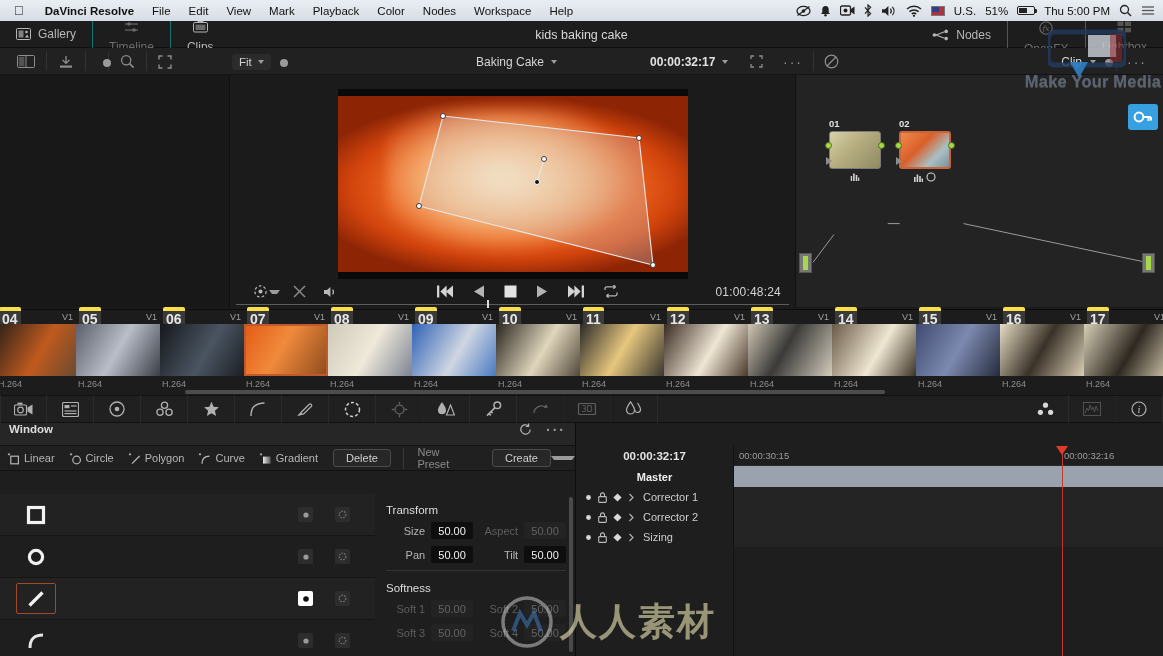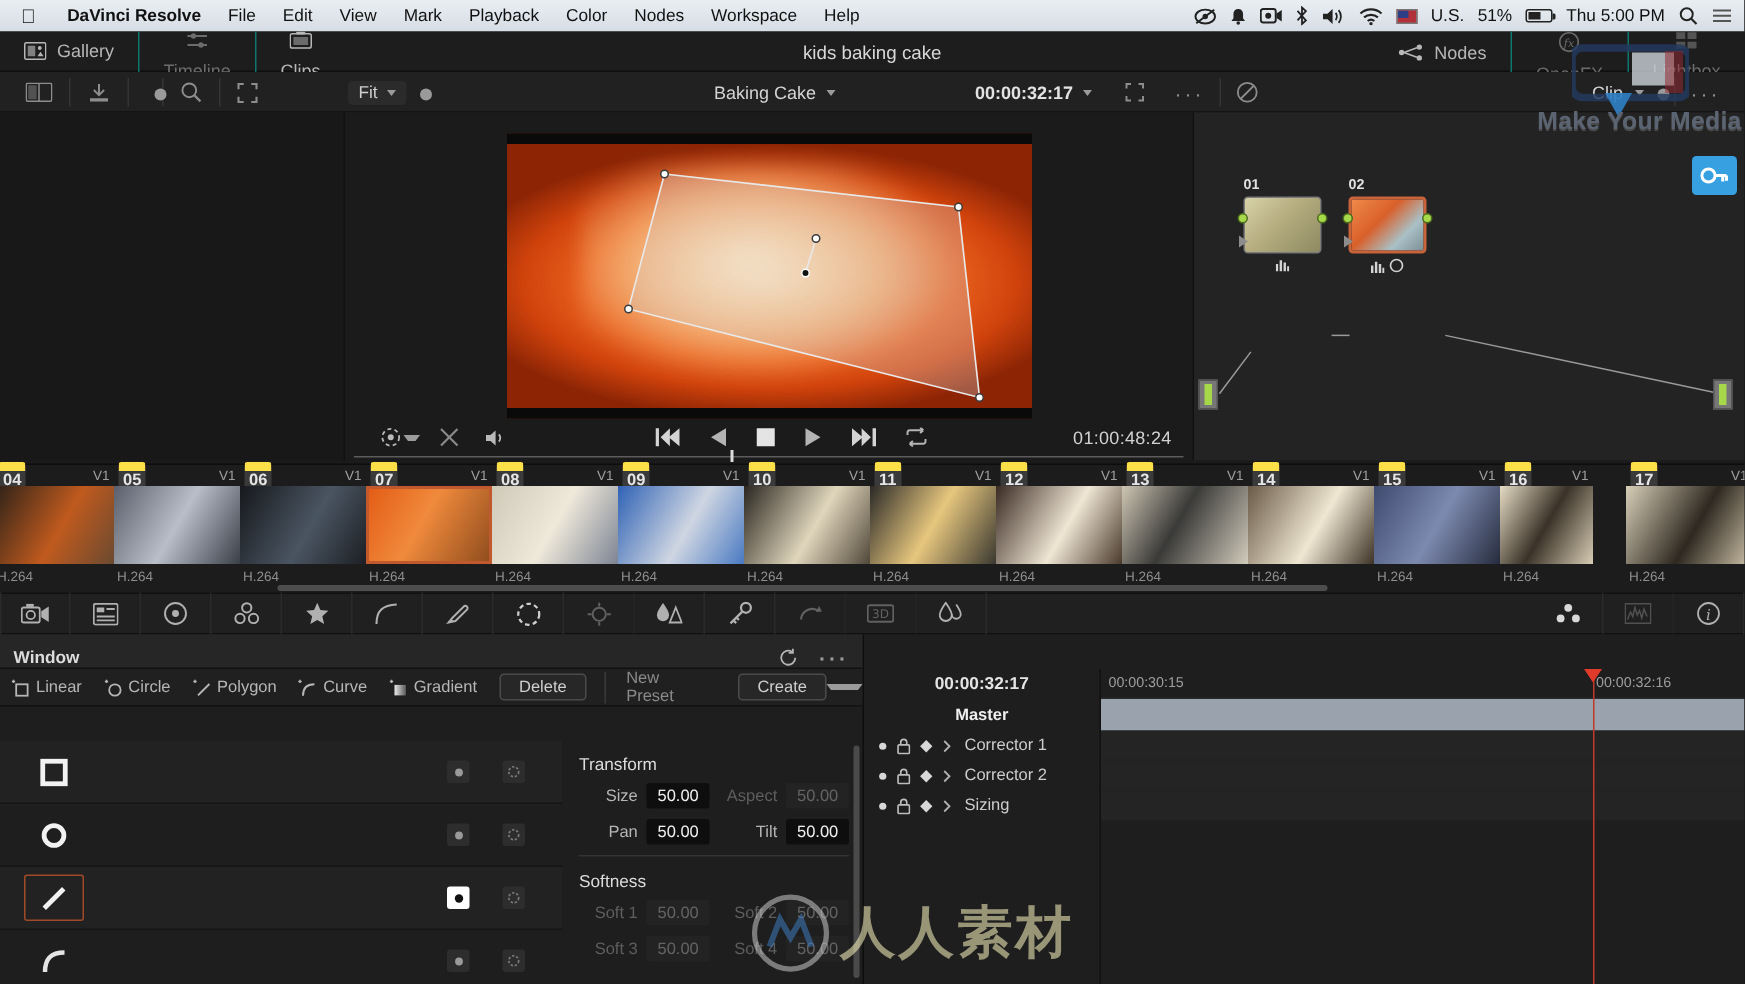--- a/index.html
+++ b/index.html
@@ -115,35 +115,35 @@
   .wmlogo{ position:absolute; left:1048px; top:22px; width:78px; height:62px; pointer-events:none; opacity:.92; }
   .wmbadge{
     position:absolute; left:1128px; top:104px; width:30px;height:26px;background:#36a0e0;border-radius:3px;
     display:flex;align-items:center;justify-content:center;
   }
 
   
   .filmstrip{ position:absolute; left:0; top:309px; width:1163px; height:86px; background:#1c1c1c; border-top:1px solid #0d0d0d; }
   .clip{ position:absolute; top:0; height:86px; }
   .cliphead{ height:14px; display:flex; align-items:center; justify-content:space-between; padding:0 3px; font-size:9px; color:#a0a0a0; }
-  .cnum{ background:#3a3a3a; border-radius:2px; padding:0 3px; color:#e6e6e6; font-weight:bold; font-size:11px; border-top:6px solid #fde047; }
+  .cnum{ background:#3a3a3a; border-radius:2px; padding:0 3px; color:#e6e6e6; font-weight:bold; font-size:14px; border-top:4px solid #fde047; }
   .cthumb{ height:52px; overflow:hidden; position:relative; }
   .cthumb.sel{ outline:2px solid #c05a2e; outline-offset:-2px; }
   .cfmt{ font-size:9px; color:#8e8e8e; padding:3px 0 0 2px; }
   .stripbar{ position:absolute; left:185px; top:80px; width:700px; height:4px; background:#4d4d4d; border-radius:2px; }
 
   
   .toolrow{ position:absolute; left:0; top:395px; width:1163px; height:28px; background:#202020; border-top:1px solid #101010; border-bottom:1px solid #101010; display:flex; align-items:center; }
   .tool{ width:47px; height:28px; display:flex; align-items:center; justify-content:center; border-right:1px solid #2a2a2a; }
   .tool:first-child{ border-left:1px solid #2a2a2a; }
   .tool.dim{ opacity:.45; }
 
   
   .winpanel{ position:absolute; left:0; top:423px; width:576px; height:233px; background:#1e1e1e; border-right:1px solid #0d0d0d; }
-  .panelhdr{ height:23px; background:#262626; display:flex; align-items:flex-end; padding:0 9px; font-size:11.5px; color:#dcdcdc; font-weight:bold; border-bottom:1px solid #111; }
+  .panelhdr{ height:23px; background:#262626; display:flex; align-items:flex-start; padding:0 9px; font-size:11.5px; color:#dcdcdc; font-weight:bold; border-bottom:1px solid #111; }
   .shapebar{ height:25px; display:flex; align-items:center; font-size:11px; color:#b6b6b6; border-bottom:1px solid #111; background:#202020; }
   .sbitem{ display:flex; align-items:center; gap:4px; padding:0 7px; }
   .btnout{ border:1px solid #4a4a4a; border-radius:3px; padding:2px 12px; font-size:11px; color:#cfcfcf; background:#272727; }
   .shapelist{ position:absolute; left:0; top:71px; width:375px; height:162px; overflow:hidden; }
   .srow{ height:42px; display:flex; align-items:center; border-bottom:1px solid #151515; background:#222; position:relative; }
   .srow:nth-child(even){ background:#1e1e1e; }
   .sicon{ width:40px;height:31px;margin-left:16px;display:flex;align-items:center;justify-content:center;border-radius:2px; }
   .sicon.active{ border:1px solid #a04a28; }
   .sctl{ position:absolute; width:15px;height:15px;border-radius:2px;background:#2d2d2d;display:flex;align-items:center;justify-content:center; }
   .sctl.on{ background:#fff; }
@@ -659,21 +659,21 @@
         <div class="cfmt">H.264</div>
       </div>
       <div class="clip" style="left: 916px; width: 84px;">
         <div class="cliphead">
           <span class="cnum">15</span>
           <span>V1</span>
         </div>
         <div class="cthumb" style="background: linear-gradient(120deg, rgb(62, 74, 110), rgb(125, 138, 176) 50%, rgb(38, 44, 62));"></div>
         <div class="cfmt">H.264</div>
       </div>
-      <div class="clip" style="left: 1000px; width: 62px;">
+      <div class="clip" style="left: 1000px; width: 84px;">
         <div class="cliphead">
           <span class="cnum">16</span>
           <span>V1</span>
         </div>
         <div class="cthumb" style="background: linear-gradient(120deg, rgb(230, 220, 196), rgb(58, 50, 40) 50%, rgb(216, 205, 180));"></div>
         <div class="cfmt">H.264</div>
       </div>
       <div class="clip" style="left: 1084px; width: 84px;">
         <div class="cliphead">
           <span class="cnum">17</span>

